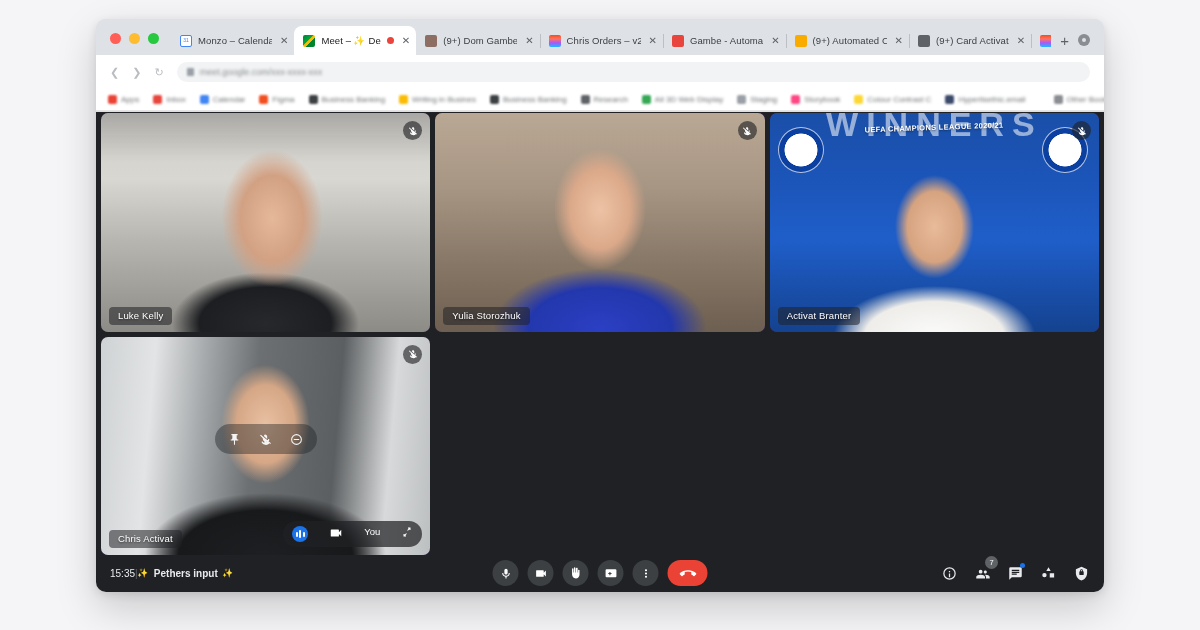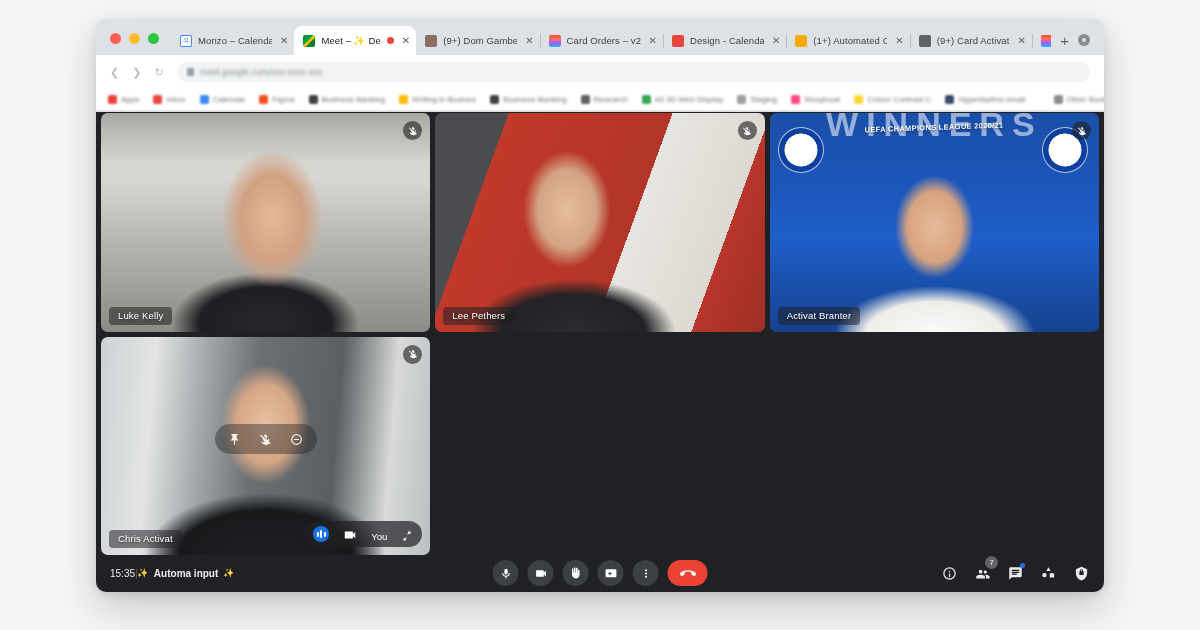--- a/index.html
+++ b/index.html
@@ -157,21 +157,21 @@
     padding: 5px 10px; border-radius: 18px;
     background: rgba(32,33,36,.42);
     z-index: 6;
   }
   .hovergroup .hb {
     width: 20px; height: 20px; border-radius: 50%;
     display: flex; align-items: center; justify-content: center;
   }
   .selfpill {
     position: absolute; right: 8px; bottom: 8px;
-    display: flex; align-items: flex-end; gap: 14px;
+    display: flex; align-items: flex-start; gap: 21px;
     background: rgba(32,33,36,.72);
     border-radius: 16px;
     padding: 5px 9px;
     z-index: 7;
   }
   .selfpill .lbl { font-size: 9.5px; color: #fff; }
   .viz {
     width: 16px; height: 16px; border-radius: 50%;
     background: #1a73e8;
     display: flex; align-items: center; justify-content: center; gap: 1.5px;
@@ -298,33 +298,33 @@
           <span class="x">✕</span>
         </div>
         <div class="tab">
           <span class="fav" style="background: rgb(141, 110, 99);"></span>
           <span class="tt">(9+) Dom Gambe</span>
           <span class="x">✕</span>
           <span class="sep"></span>
         </div>
         <div class="tab">
           <span class="fav" style="background: linear-gradient(rgb(242, 78, 30) 0%, rgb(255, 114, 98) 33%, rgb(162, 89, 255) 66%, rgb(26, 188, 254) 100%);"></span>
-          <span class="tt">Card Orders – v2</span>
+          <span class="tt">Chris Orders – v2</span>
           <span class="x">✕</span>
           <span class="sep"></span>
         </div>
         <div class="tab">
           <span class="fav" style="background: rgb(232, 69, 60);"></span>
-          <span class="tt">Design - Calenda</span>
+          <span class="tt">Gambe - Automa</span>
           <span class="x">✕</span>
           <span class="sep"></span>
         </div>
         <div class="tab">
           <span class="fav" style="background: rgb(249, 171, 0);"></span>
-          <span class="tt">(1+) Automated C</span>
+          <span class="tt">(9+) Automated C</span>
           <span class="x">✕</span>
           <span class="sep"></span>
         </div>
         <div class="tab">
           <span class="fav" style="background: rgb(95, 99, 104);"></span>
           <span class="tt">(9+) Card Activat</span>
           <span class="x">✕</span>
           <span class="sep"></span>
         </div>
         <div class="tab">
@@ -411,27 +411,27 @@
         <div class="tile">
           <div class="vid bg-luke"></div>
           <div class="muteico">
             <svg viewBox="0 0 24 24" width="10" height="10" fill="#ffffff">
               <path d="M12 14a3 3 0 0 0 3-3V6a3 3 0 0 0-5.94-.6l5.9 5.9A3 3 0 0 1 12 14zm5-3a5 5 0 0 1-7.2 4.5l-1.5 1.5A7 7 0 0 0 11 17.92V21h2v-3.08A7 7 0 0 0 19 11h-2zM3.3 3.3 2 4.6l5 5V11a5 5 0 0 0 7.5 4.3l1.4 1.4a7 7 0 0 1-9.9-1.6l-1.5 1.5A9 9 0 0 0 19.4 19l1.3 1.3 1.3-1.3L3.3 3.3z"></path>
             </svg>
           </div>
           <div class="namepill">Luke Kelly</div>
         </div>
         <div class="tile">
-          <div class="vid bg-lee"></div>
+          <div class="vid bg-yulia"></div>
           <div class="muteico">
             <svg viewBox="0 0 24 24" width="10" height="10" fill="#ffffff">
               <path d="M12 14a3 3 0 0 0 3-3V6a3 3 0 0 0-5.94-.6l5.9 5.9A3 3 0 0 1 12 14zm5-3a5 5 0 0 1-7.2 4.5l-1.5 1.5A7 7 0 0 0 11 17.92V21h2v-3.08A7 7 0 0 0 19 11h-2zM3.3 3.3 2 4.6l5 5V11a5 5 0 0 0 7.5 4.3l1.4 1.4a7 7 0 0 1-9.9-1.6l-1.5 1.5A9 9 0 0 0 19.4 19l1.3 1.3 1.3-1.3L3.3 3.3z"></path>
             </svg>
           </div>
-          <div class="namepill">Lee Pethers</div>
+          <div class="namepill">Yulia Storozhuk</div>
         </div>
         <div class="tile">
           <div class="vid bg-samuel">
             <div class="uefa-big">WINNERS</div>
             <div class="uefa-text">UEFA CHAMPIONS LEAGUE 2020/21</div>
             <div class="crest" style="left: 8px; top: 14px; width: 46px; height: 46px;"></div>
             <div class="crest" style="left: 272px; top: 14px; width: 46px; height: 46px;"></div>
           </div>
           <div class="muteico">
             <svg viewBox="0 0 24 24" width="10" height="10" fill="#ffffff">
@@ -486,21 +486,21 @@
         </div>
       </div>
 
     <div class="bottombar">
 
       <div class="meta">
         <span>15:35</span>
         <span class="bar">|</span>
         <span class="mtitle">
           <span class="spark">✨</span>
-          <span>Automa input</span>
+          <span>Pethers input</span>
           <span class="spark">✨</span>
         </span>
       </div>
 
       <div class="controls" id="controls">
           <div class="cbtn">
             <span>
               <svg viewBox="0 0 24 24" width="13" height="13" fill="#ffffff">
                 <path d="M12 14a3 3 0 0 0 3-3V6a3 3 0 0 0-6 0v5a3 3 0 0 0 3 3zm5-3a5 5 0 0 1-10 0H5a7 7 0 0 0 6 6.92V21h2v-3.08A7 7 0 0 0 19 11h-2z"></path>
               </svg>

